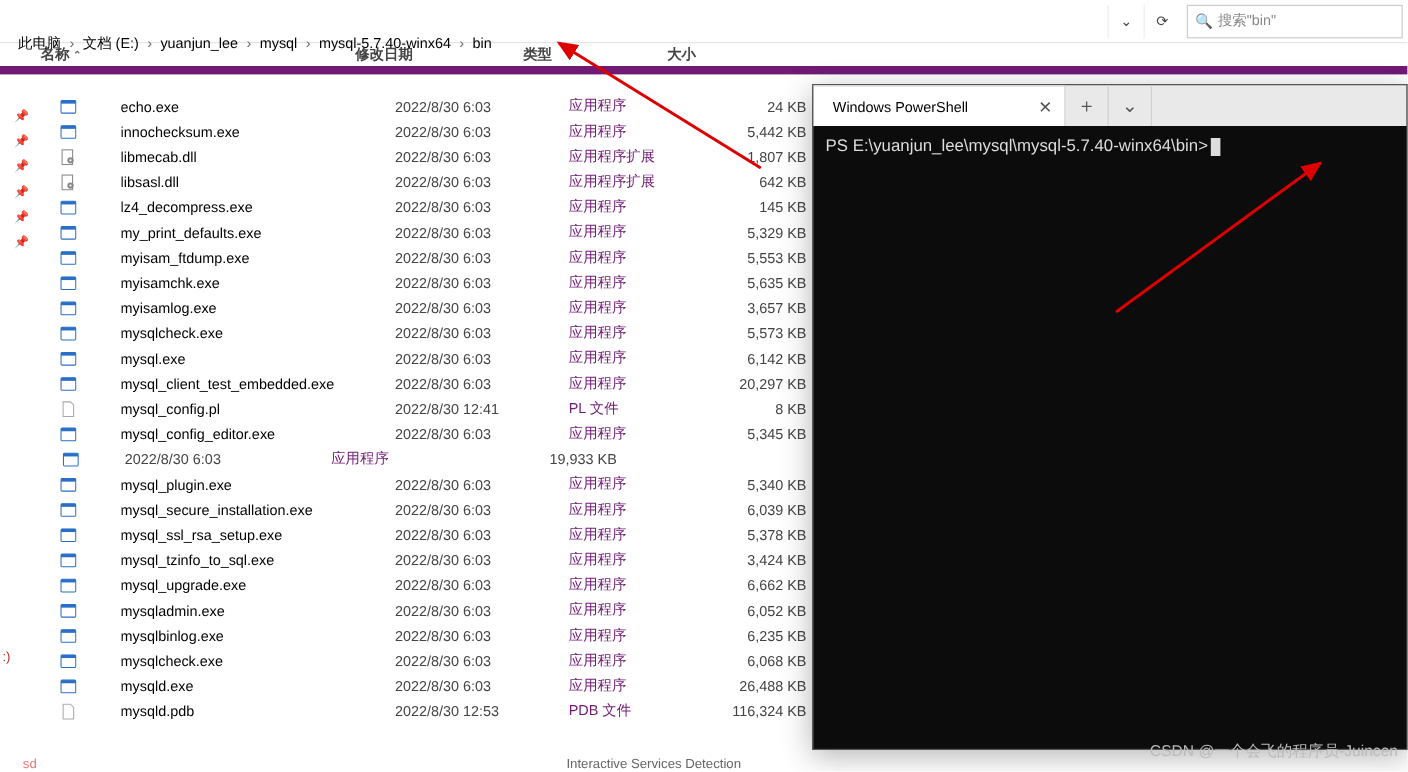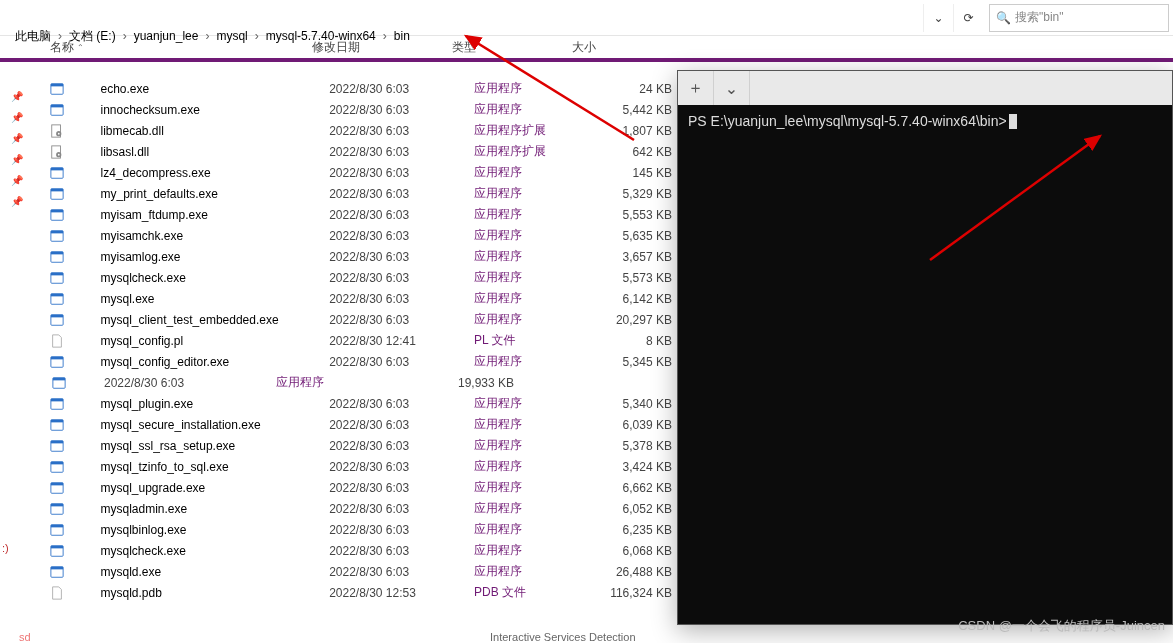--- a/index.html
+++ b/index.html
@@ -7,21 +7,21 @@
 
 .bc { display: flex; align-items: center; height: 36px; padding: 0 4px; border-bottom: 1px solid #e5e5e5; }
 .bc-path { display: flex; align-items: center; flex: 1; height: 28px; padding: 0 6px; margin-top: 37px; }
 .bc-item { padding: 3px 5px; color: #000; cursor: default; }
 .bc-sep { color: #666; padding: 0 2px; }
 .bc-btn { width: 30px; height: 28px; display: flex; align-items: center; justify-content: center; color: #444; border-left: 1px solid #eee; }
 .bc-search { width: 180px; height: 28px; border: 1px solid #ccc; margin-left: 6px; display: flex; align-items: center; padding: 0 6px; }
 .bc-search .si { color: #777; margin-right: 4px; }
 .bc-search span.ph { color: #888; }
 
-.headers { display: flex; align-items: center; height: 26px; padding-left: 50px; border-bottom: 4px solid #701a75; color: #444; }
+.headers { display: flex; align-items: center; height: 26px; padding-left: 34px; border-bottom: 7px solid #701a75; color: #444; font-weight: bold; }
 .headers .h-name { width: 262px; }
 .headers .h-date { width: 140px; }
 .headers .h-type { width: 120px; }
 .headers .h-size { width: 90px; text-align: right; }
 .headers span { display: flex; align-items: center; gap: 3px; }
 .sorticon { font-size: 8px; color: #666; }
 
 .left-pins { position: absolute; left: 0; top: 86px; width: 36px; }
 .left-pins .pin { height: 21px; display: flex; align-items: center; justify-content: center; color: #999; font-size: 10px; }
 
@@ -40,21 +40,21 @@
 .tabs { display: flex; align-items: center; height: 34px; background: #e9e9e9; }
 .tab { display: flex; align-items: center; gap: 6px; height: 34px; padding: 0 10px; background: #fff; border-right: 1px solid #ccc; border-top: 1px solid #ccc; min-width: 210px; }
 .tab .tclose { margin-left: auto; color: #555; font-size: 14px; }
 .tab-btn { width: 36px; height: 34px; display: flex; align-items: center; justify-content: center; color: #555; font-size: 16px; border-right: 1px solid #d0d0d0; }
 .term-body { padding: 8px 10px; font-family: Consolas, monospace; font-size: 14px; color: #ddd; }
 .cursor { display: inline-block; width: 8px; height: 15px; background: #ddd; vertical-align: text-bottom; margin-left: 2px; }
 
 .arrow-red1 { position: absolute; left: 454px; top: 30px; pointer-events: none; }
 .arrow-red2 { position: absolute; left: 900px; top: 130px; pointer-events: none; }
 .watermark { position: absolute; right: 8px; bottom: 8px; color: #bbb; font-size: 13px; }
-.footer-text { position: absolute; left: 490px; bottom: 0; font-size: 11px; color: #666; }
+.footer-text { position: absolute; left: 472px; bottom: 0; font-size: 11px; color: #666; }
 .pink { position: absolute; left: 0px; bottom: 0px; color: #e77; font-size: 11px; margin-left: 19px; }
 </style>
 </head>
 <body>
 
 <div class="bc">
   <div class="bc-path">
     <span class="bc-item">此电脑</span>
       <span class="bc-sep">›</span>
     <span class="bc-item">文档 (E:)</span>
@@ -392,20 +392,28 @@
       </span>
       <span class="c-name">mysqld.pdb</span>
       <span class="c-date">2022/8/30 12:53</span>
       <span class="c-type">PDB 文件</span>
       <span class="c-size">116,324 KB</span>
     </div>
   </div>
 
 <div class="term">
   <div class="tabs">
+    <div class="tab">
+      <span><svg viewBox="0 0 16 16">
+            <rect width="16" height="16" fill="#012456"></rect>
+            <path d="M3 4l4 4-4 4M8 11h5" stroke="#fff" stroke-width="1.4" fill="none"></path>
+          </svg></span>
+      <span>Windows PowerShell</span>
+      <span class="tclose">✕</span>
+    </div>
     <div class="tab-btn">＋</div>
     <div class="tab-btn">⌄</div>
   </div>
   <div class="term-body">
     <span>PS E:\yuanjun_lee\mysql\mysql-5.7.40-winx64\bin&gt;</span><span class="cursor"></span>
   </div>
 </div>
 
 <svg class="arrow-red1" width="200" height="120">
   <defs>

